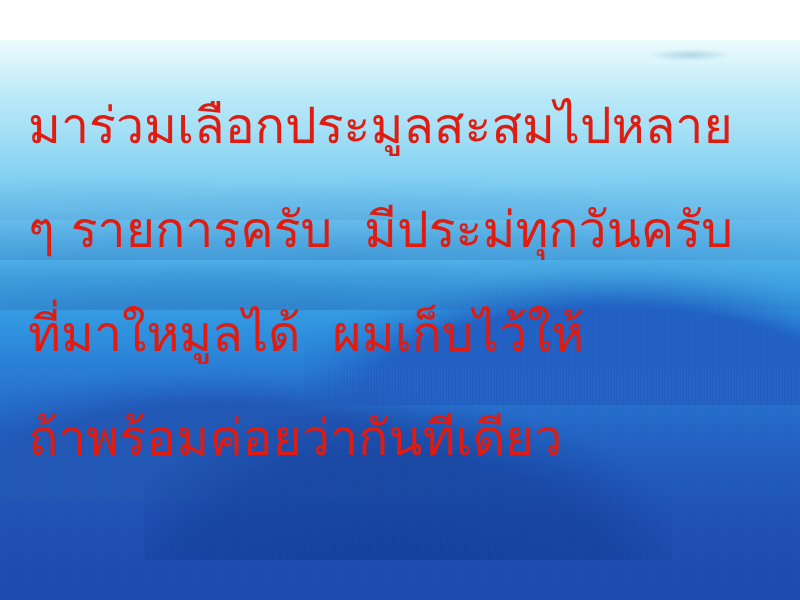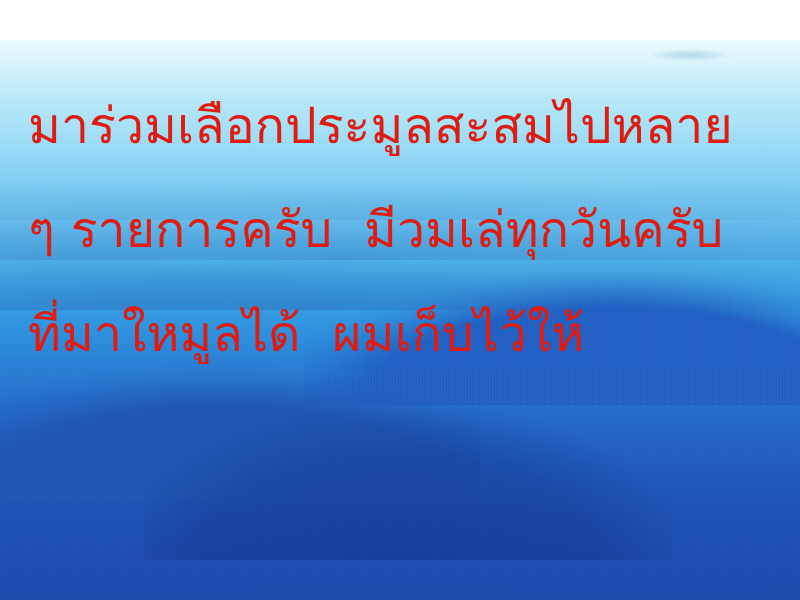--- a/index.html
+++ b/index.html
@@ -140,17 +140,18 @@
   <div class="ridge ridge-r1"></div>
   <div class="ridge ridge-r2"></div>
   <div class="ridge ridge-r3"></div>
   <div class="ridge ridge-forest-r"></div>
   <div class="ridge ridge-forest-l"></div>
   <div class="ridge ridge-fore"></div>
   <div class="fg-texture"></div>
 
   <div class="caption">
     <div class="line">มาร่วมเลือกประมูลสะสมไปหลาย</div>
-    <div class="line">ๆ รายการครับ  มีวมเล่ทุกวันครับ</div>
+    <div class="line">ๆ รายการครับ  มีประม่ทุกวันครับ</div>
     <div class="line">ที่มาใหมูลได้  ผมเก็บไว้ให้</div>
+    <div class="line">ถ้าพร้อมค่อยว่ากันทีเดียว</div>
   </div>
 
 </div>
 
 </body></html>

